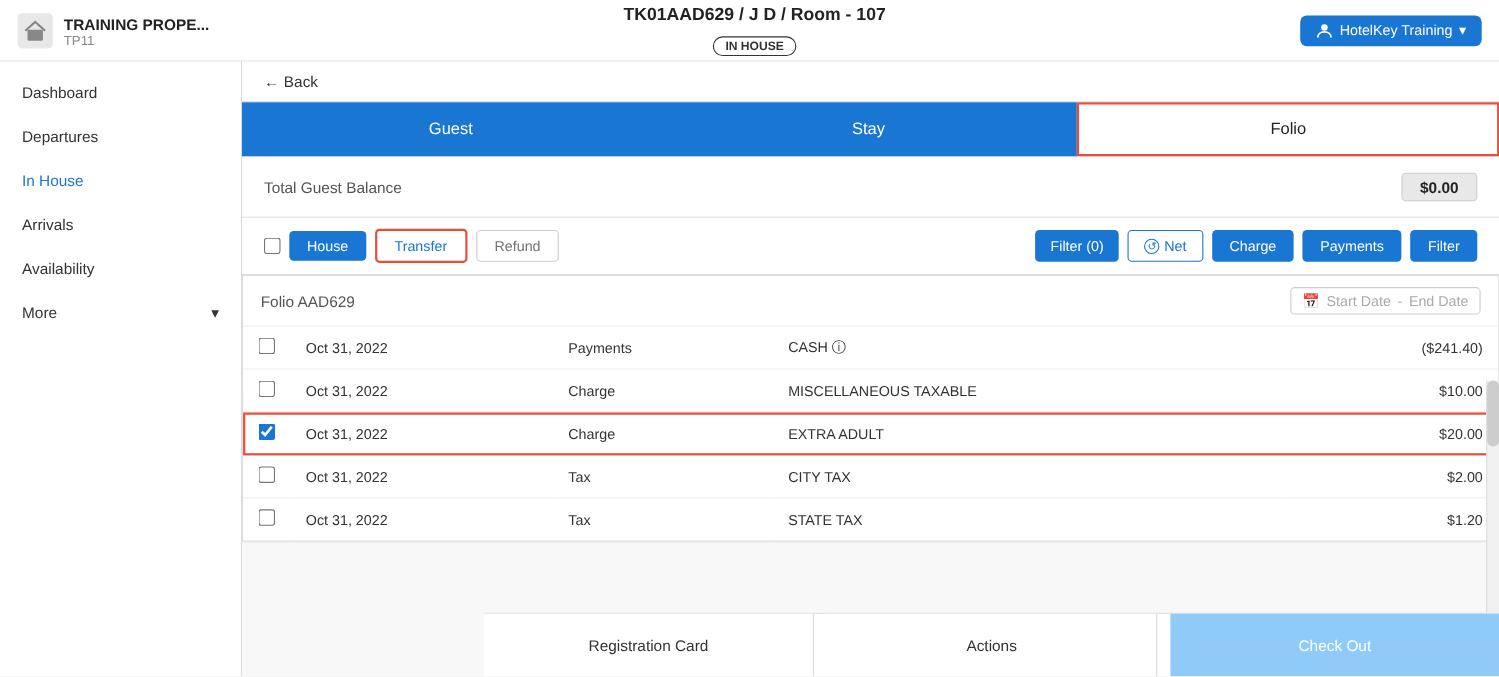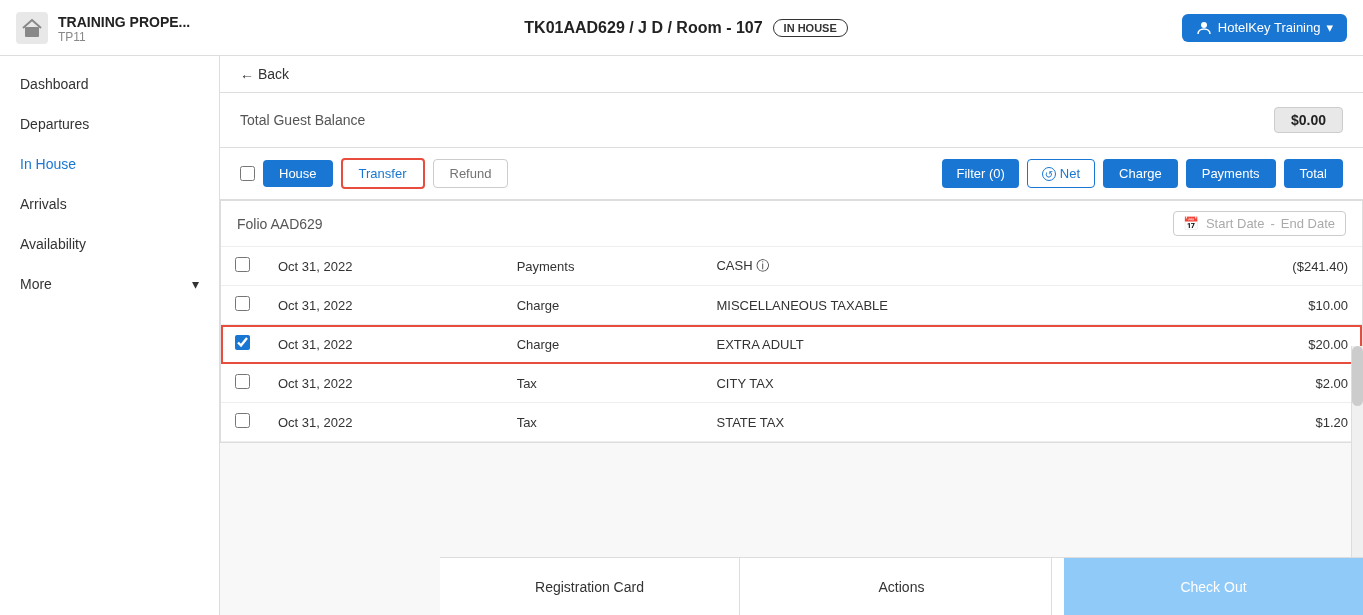--- a/index.html
+++ b/index.html
@@ -9,21 +9,21 @@
     .header {
       display: flex; align-items: center; justify-content: space-between;
       background: #fff; border-bottom: 1px solid #ddd;
       padding: 0 16px; height: 56px;
     }
     .header-left { display: flex; align-items: flex-end; gap: 10px; }
     .header-logo { width: 32px; height: 32px; background: #e8e8e8; border-radius: 4px; display: flex; align-items: center; justify-content: center; }
     .header-logo svg { width: 20px; height: 20px; }
     .header-title { font-weight: bold; font-size: 14px; color: #222; }
     .header-sub { font-size: 12px; color: #888; }
-    .header-center { display: flex; align-items: center; gap: 10px; font-size: 16px; font-weight: bold; color: #222; }
+    .header-center { display: flex; align-items: center; gap: 10px; font-size: 16px; font-weight: bold; color: #222; flex-direction: column; }
     .in-house-badge {
       border: 1px solid #333; border-radius: 12px; padding: 2px 10px;
       font-size: 11px; font-weight: bold; color: #333;
     }
     .header-right { display: flex; align-items: center; gap: 8px; }
     .user-btn {
       display: flex; align-items: center; gap: 6px;
       background: #1976d2; color: #fff; border: none; border-radius: 6px;
       padding: 6px 14px; cursor: pointer; font-size: 13px;
     }
@@ -182,40 +182,45 @@
 
   <div class="main" style="position:relative;">
 
     <div class="back-bar">
       <div class="back-btn">
         <span>←</span>
         <span>Back</span>
       </div>
     </div>
 
+    <div class="tabs">
+      <button class="tab">Guest</button>
+      <button class="tab">Stay</button>
+      <button class="tab active-selected">Folio</button>
+    </div>
 
     <div class="balance-row">
       <span class="balance-label">Total Guest Balance</span>
       <span class="balance-value">$0.00</span>
     </div>
 
     <div class="actions-bar">
       <input type="checkbox" style="width: 15px; height: 15px;">
       <button class="btn btn-primary">House</button>
       <button class="btn btn-red-border">Transfer</button>
       <button class="btn btn-outline">Refund</button>
       <div class="actions-bar-right">
         <button class="btn-filter">Filter (0)</button>
         <button class="btn-net">
           <span style="border:1px solid #1976d2;border-radius:50%;width:14px;height:14px;display:inline-block;text-align:center;line-height:14px;font-size:10px;">↺</span>
           <span>Net</span>
         </button>
         <button class="btn btn-primary">Charge</button>
         <button class="btn btn-primary">Payments</button>
-        <button class="btn btn-primary">Total</button>
+        <button class="btn btn-primary">Filter</button>
       </div>
     </div>
 
     <div class="folio-section">
       <div class="folio-header">
         <span class="folio-title">Folio AAD629</span>
         <div class="date-range">
           <span>📅</span>
           <span>Start Date</span>
           <span>-</span>

